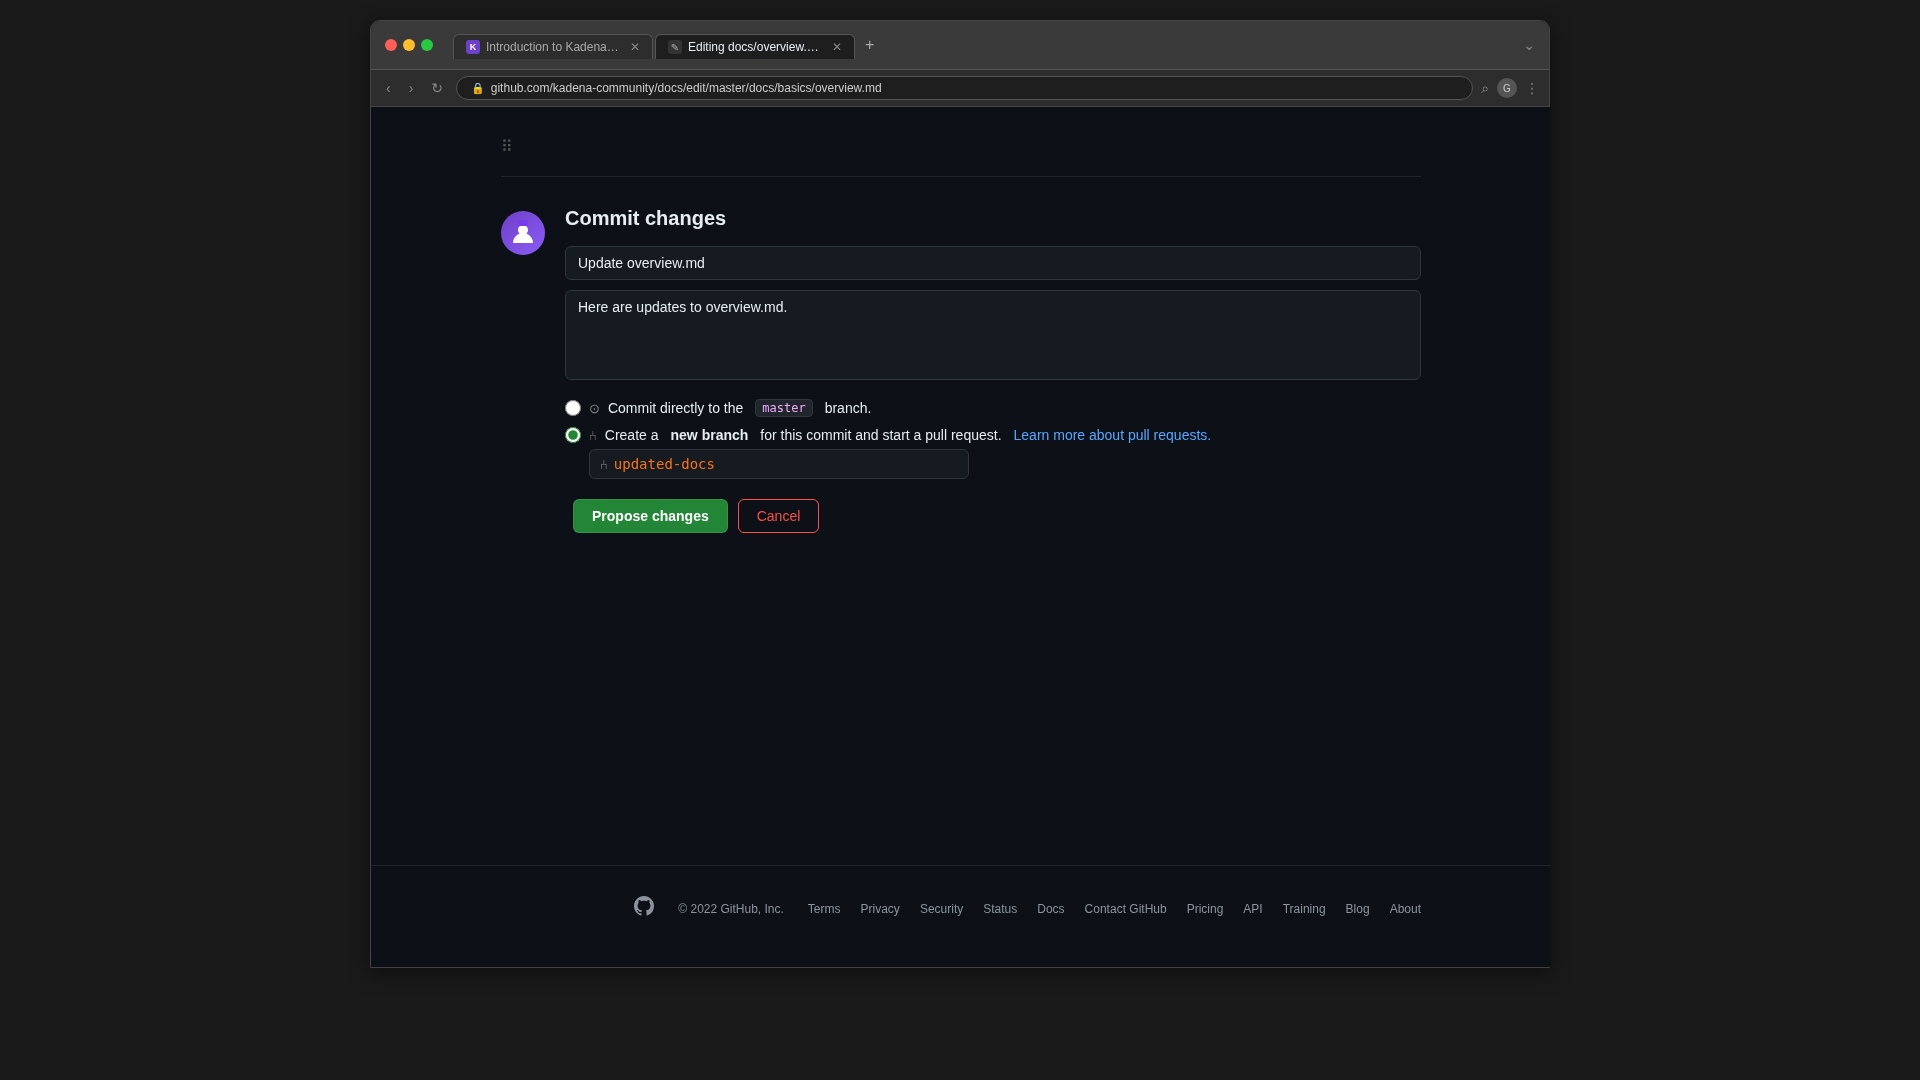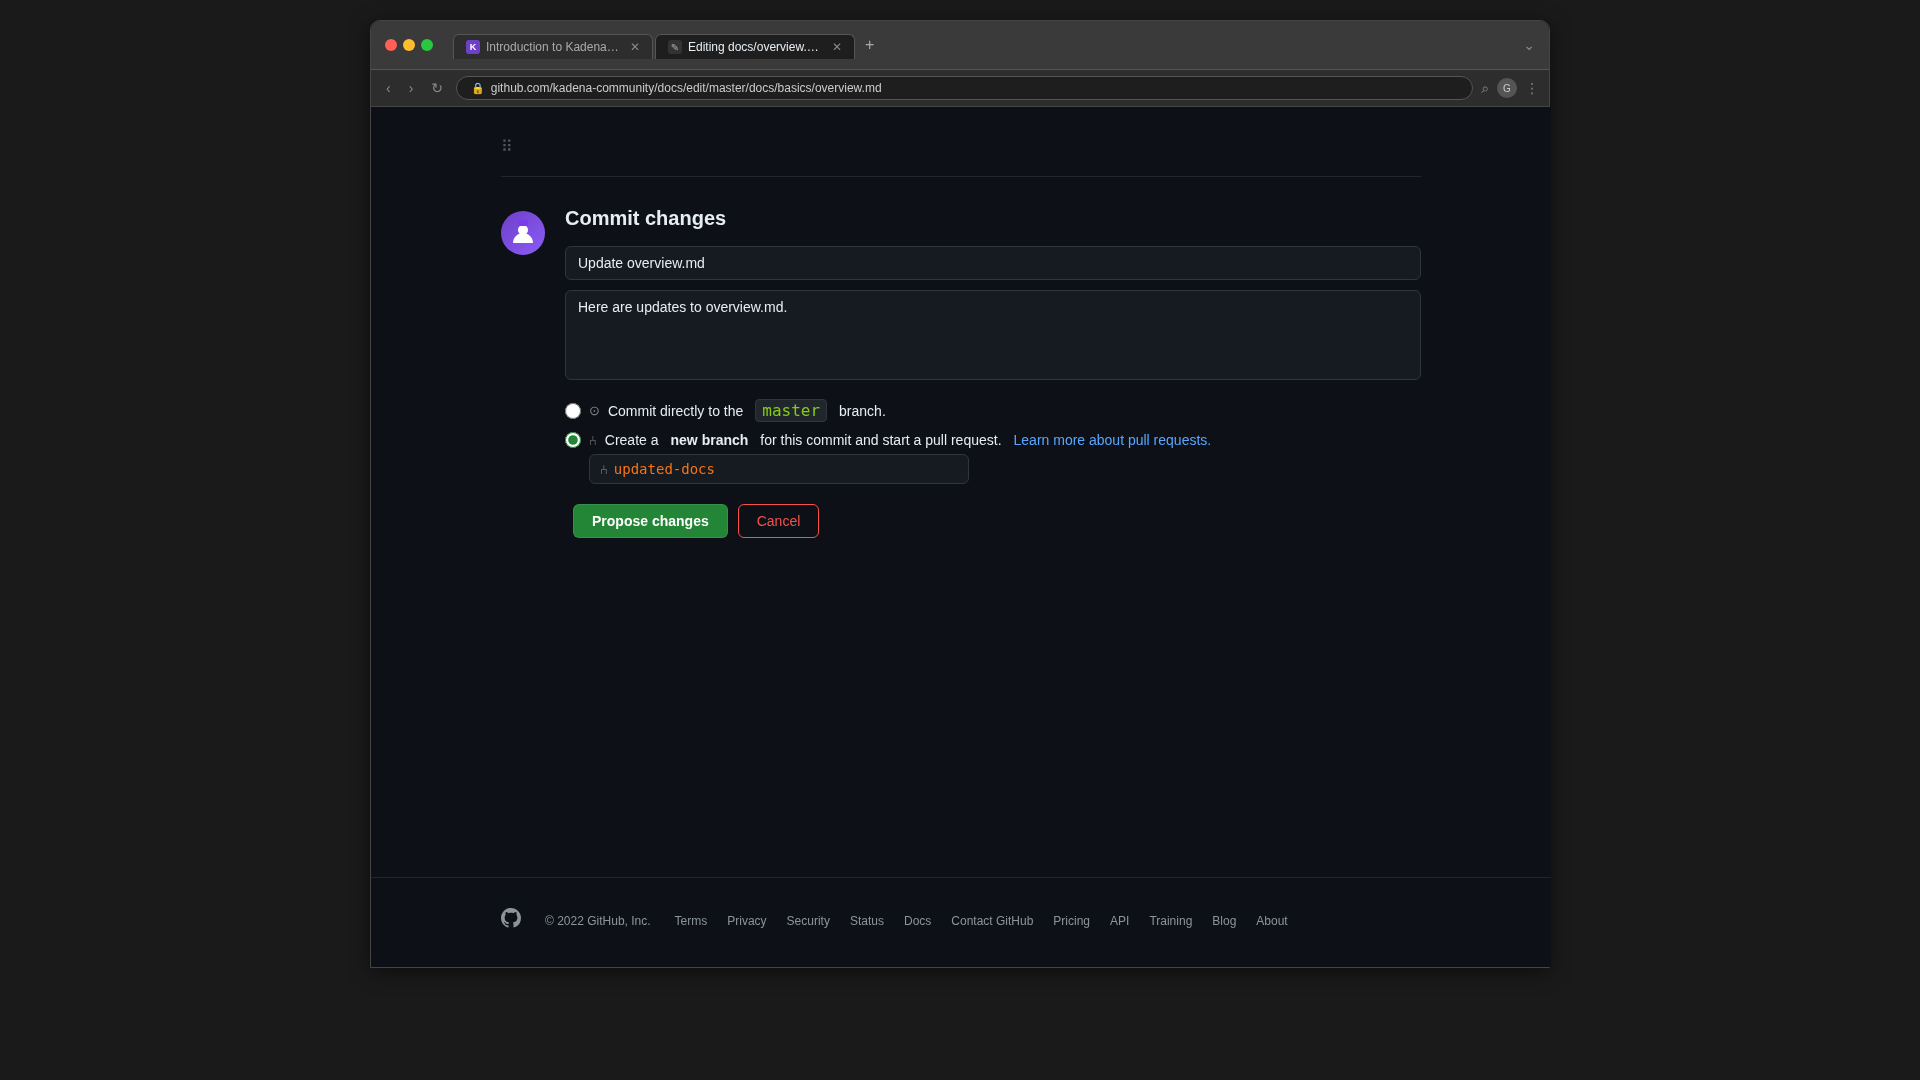--- a/index.html
+++ b/index.html
@@ -286,22 +286,22 @@
       accent-color: #238636;
       cursor: pointer;
     }
 
     .branch-badge {
       background: #21262d;
       border: 1px solid #30363d;
       border-radius: 4px;
       padding: 1px 6px;
       font-family: 'SFMono-Regular', Consolas, monospace;
-      font-size: 16px;
-      color: #84cc16;
+      font-size: 12px;
+      color: #f0abfc;
     }
 
     .radio-icon {
       color: #888;
       font-size: 13px;
     }
 
     .learn-link {
       color: #58a6ff;
       text-decoration: none;
@@ -500,21 +500,21 @@
 
           
           <div class="action-buttons">
             <button class="btn-propose">Propose changes</button>
             <button class="btn-cancel">Cancel</button>
           </div>
         </div>
       </div>
     </div>
 
-    <div class="page-footer" style="position:absolute;bottom:4px;left:0;right:0;">
+    <div class="page-footer" style="position:absolute;bottom:16px;left:0;right:0;justify-content:flex-end;">
       <span class="footer-logo">
         <svg width="20" height="20" viewBox="0 0 16 16" fill="#8b949e">
           <path d="M8 0C3.58 0 0 3.58 0 8c0 3.54 2.29 6.53 5.47 7.59.4.07.55-.17.55-.38 0-.19-.01-.82-.01-1.49-2.01.37-2.53-.49-2.69-.94-.09-.23-.48-.94-.82-1.13-.28-.15-.68-.52-.01-.53.63-.01 1.08.58 1.23.82.72 1.21 1.87.87 2.33.66.07-.52.28-.87.51-1.07-1.78-.2-3.64-.89-3.64-3.95 0-.87.31-1.59.82-2.15-.08-.2-.36-1.02.08-2.12 0 0 .67-.21 2.2.82.64-.18 1.32-.27 2-.27.68 0 1.36.09 2 .27 1.53-1.04 2.2-.82 2.2-.82.44 1.1.16 1.92.08 2.12.51.56.82 1.27.82 2.15 0 3.07-1.87 3.75-3.65 3.95.29.25.54.73.54 1.48 0 1.07-.01 1.93-.01 2.2 0 .21.15.46.55.38A8.013 8.013 0 0016 8c0-4.42-3.58-8-8-8z"></path>
         </svg>
       </span>
       <span class="footer-copyright">© 2022 GitHub, Inc.</span>
       <div class="footer-links">
         <a class="footer-link" href="#">Terms</a>
         <a class="footer-link" href="#">Privacy</a>
         <a class="footer-link" href="#">Security</a>

